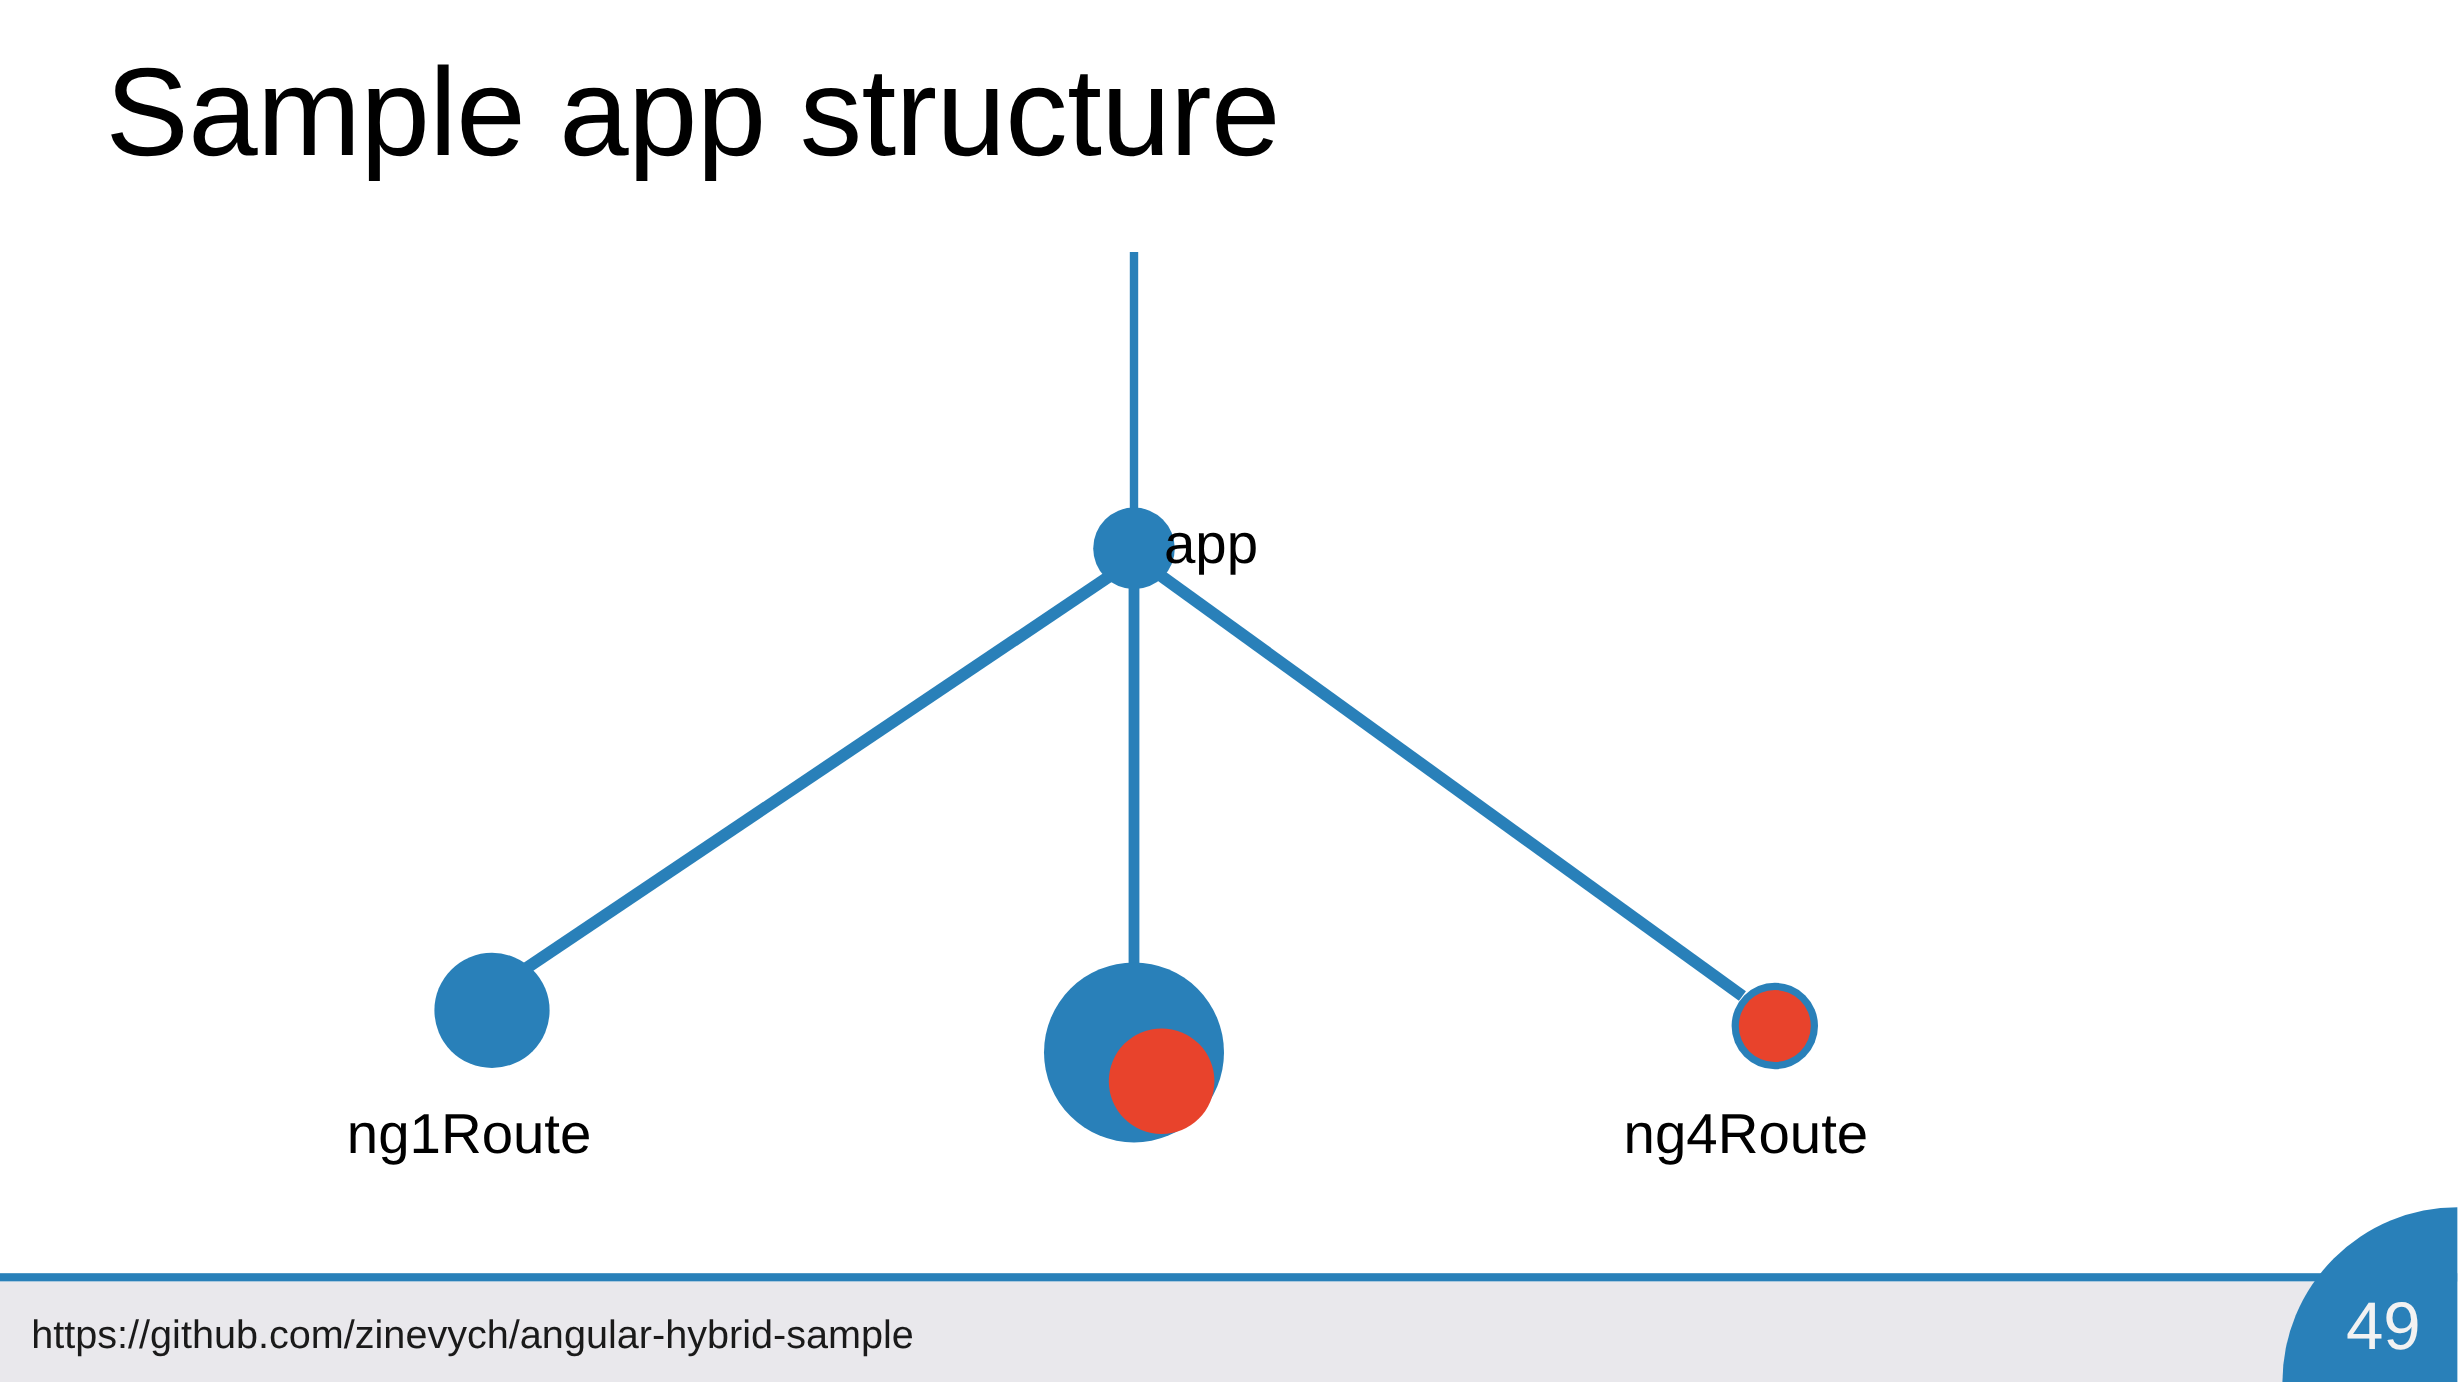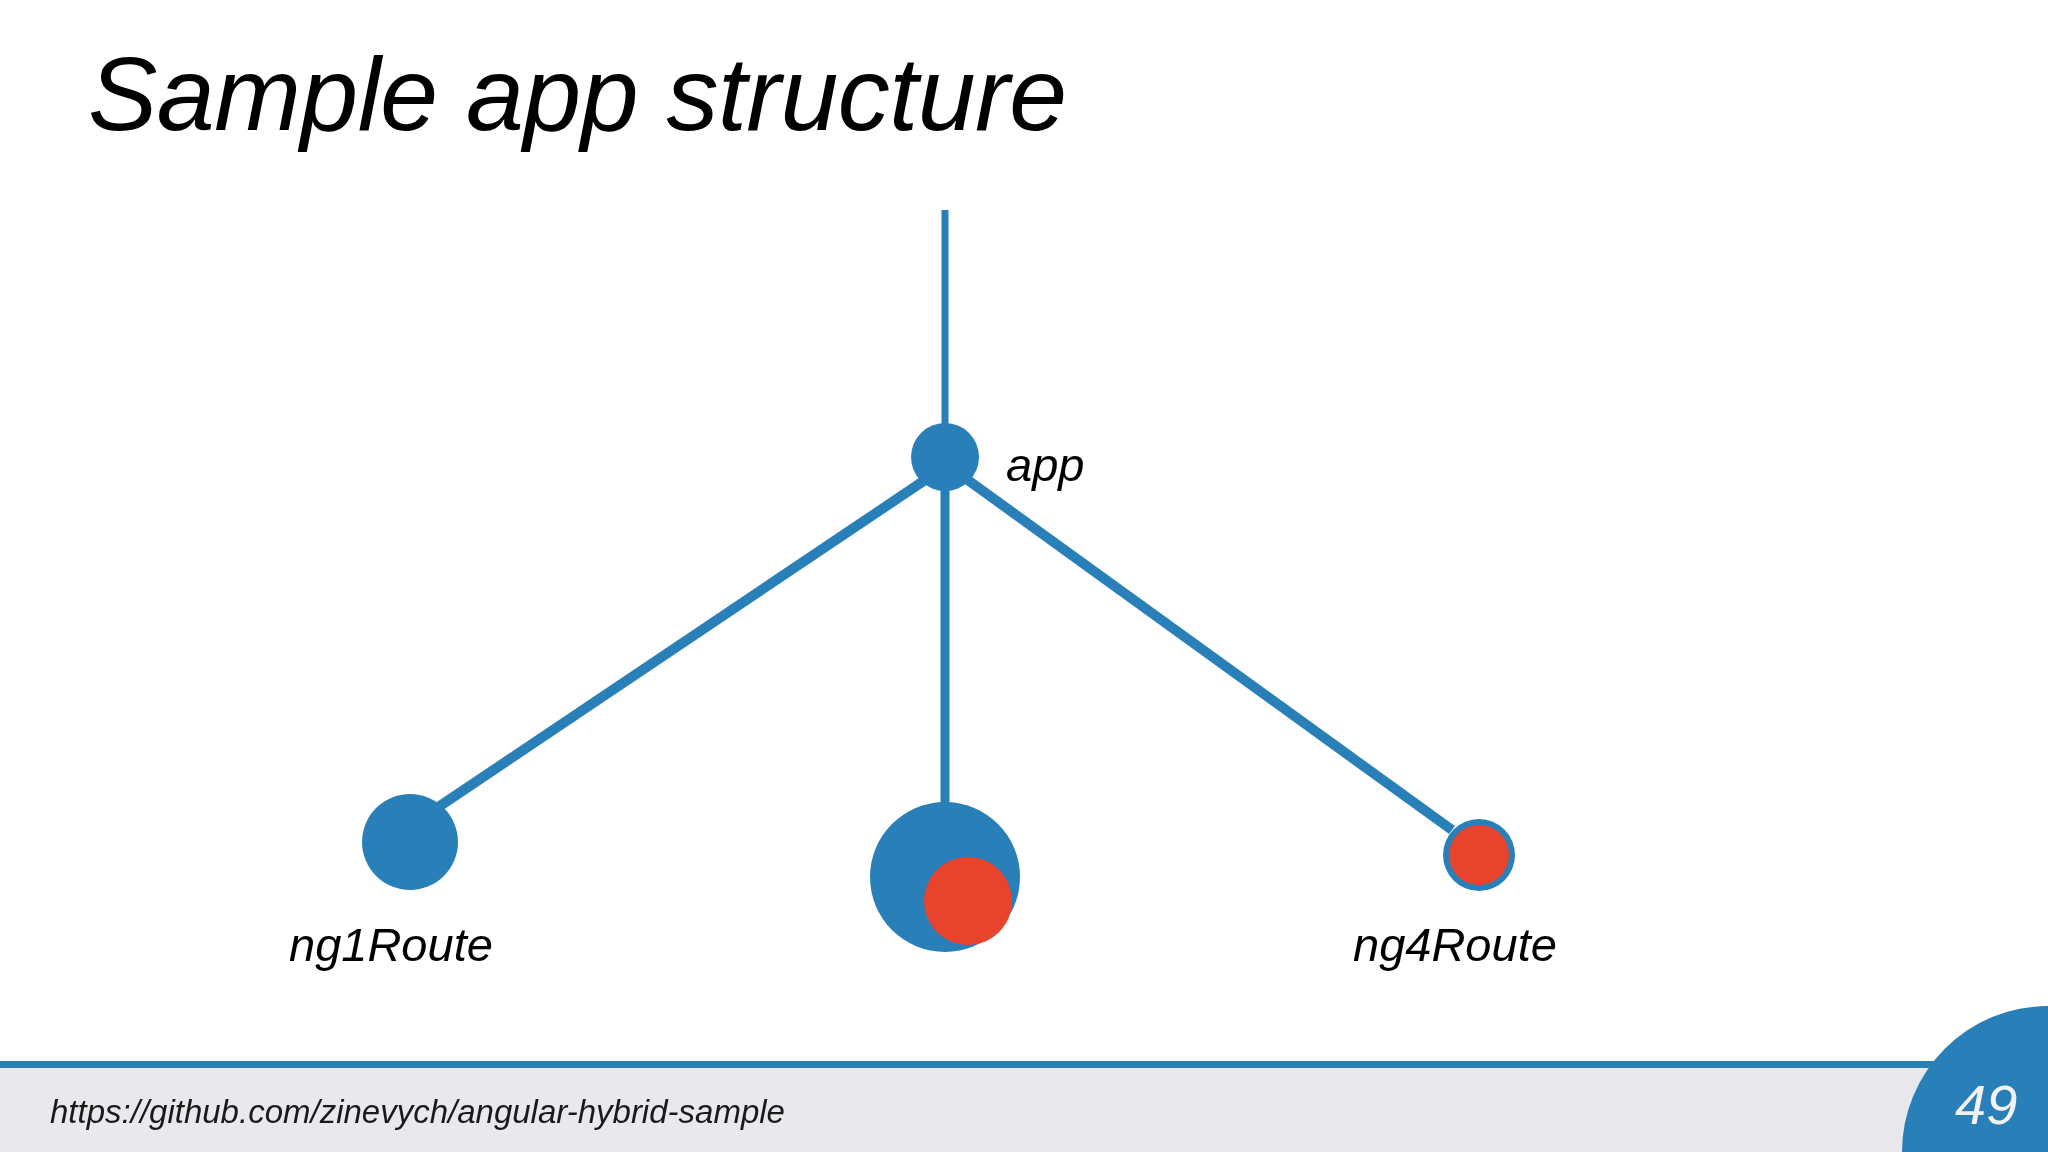--- a/index.html
+++ b/index.html
@@ -7,21 +7,20 @@
     padding: 0;
     background: #ffffff;
   }
   #slide {
     position: relative;
     width: 2048px;
     height: 1152px;
     background: #ffffff;
     overflow: hidden;
     font-family: "Liberation Sans", sans-serif;
-    font-style: italic;
   }
 
   
   #slide-title {
     position: absolute;
     left: 88px;
     top: 38px;
     font-size: 104px;
     line-height: 1.08;
     font-weight: 400;
@@ -41,21 +40,21 @@
   #diagram svg { display: block; }
 
   
   .node-label {
     position: absolute;
     font-size: 47px;
     color: #000000;
     white-space: nowrap;
     line-height: 1;
   }
-  #label-app        { left: 1006px; top: 429px; margin-top: 12px; }
+  #label-app        { left: 970px; top: 429px; }
   #label-ng1route   { left: 289px;  top: 921px; }
   #label-ng1mixed   { left: 741px;  top: 992px; }
   #label-ng4route   { left: 1353px; top: 921px; }
 
   
   #footer-rule {
     position: absolute;
     left: 0;
     top: 1061px;
     width: 2048px;
@@ -71,21 +70,20 @@
     background: #e9e8ec;
   }
   #footer-url {
     position: absolute;
     left: 26px;
     top: 1095px;
     font-size: 33px;
     color: #1a1a1a;
     white-space: nowrap;
     line-height: 1;
-    margin-left: 24px;
   }
 
   
   #page-corner {
     position: absolute;
     left: 1902px;
     top: 1006px;
     width: 292px;
     height: 292px;
     border-radius: 50%;

